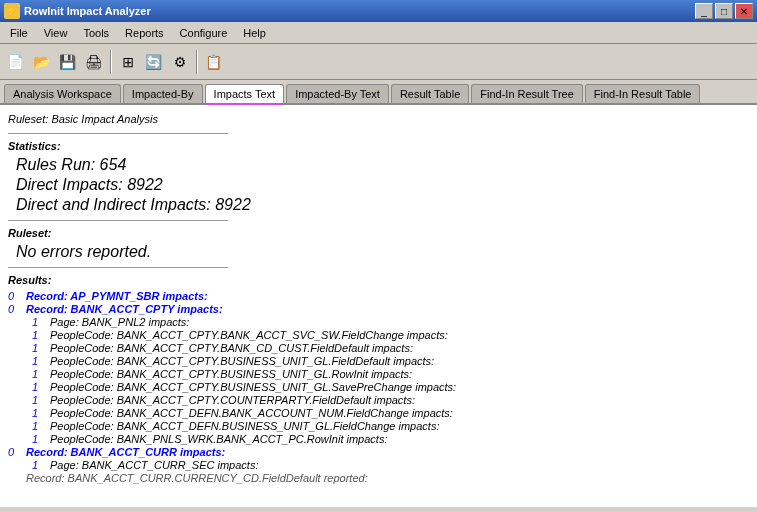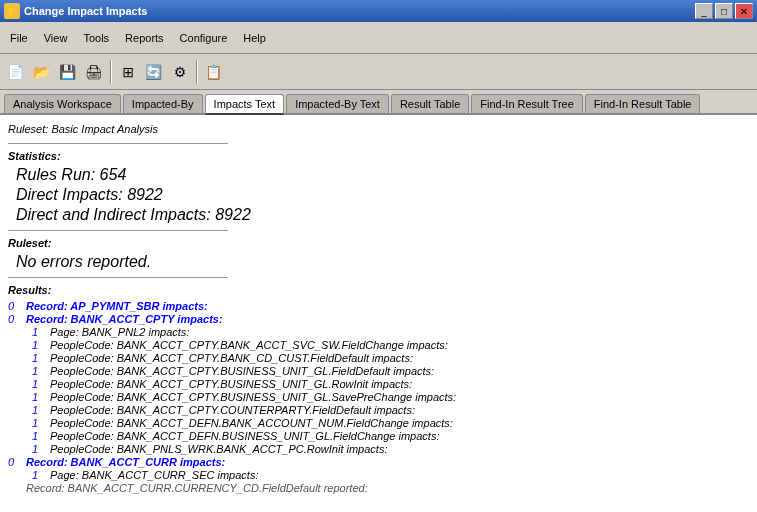--- a/index.html
+++ b/index.html
@@ -37,21 +37,21 @@
       border-top-color: #fff;
       border-left-color: #fff;
       display: flex; align-items: center; justify-content: center;
       font-size: 10px; cursor: pointer; color: #000;
     }
     .title-btn.close { background: #e05050; }
 
     
     .menu-bar {
       background: #d4d0c8;
-      height: 32px;
+      height: 22px;
       display: flex;
       align-items: center;
       border-bottom: 1px solid #888;
       padding: 0 2px;
     }
     .menu-item {
       padding: 2px 8px;
       cursor: pointer;
       font-size: 11px;
     }
@@ -94,21 +94,21 @@
       border: 1px solid #888;
       border-bottom: none;
       cursor: pointer;
       font-size: 11px;
       margin-right: 2px;
       border-top-left-radius: 3px;
       border-top-right-radius: 3px;
     }
     .tab.active {
       background: white;
-      border-bottom: 2px solid #404040;
+      border-bottom: 2px solid #d946ef;
       margin-bottom: -2px;
       z-index: 1;
     }
 
     .ruleset-line {
       font-size: 11px;
       margin-bottom: 8px;
       color: #000;
     }
     .divider {
@@ -161,21 +161,21 @@
       flex: 1;
       padding: 8px 12px 8px 8px;
     }
   </style>
 </head>
 <body>
 
 <div class="title-bar">
   <div class="title-bar-left">
     <div class="title-icon">⚡</div>
-    <span class="title-text">Change Impact Impacts</span>
+    <span class="title-text">RowInit Impact Analyzer</span>
   </div>
   <div class="title-buttons">
     <div class="title-btn">_</div>
     <div class="title-btn">□</div>
     <div class="title-btn close">✕</div>
   </div>
 </div>
 
 <div class="menu-bar">
   <span class="menu-item">File</span>

